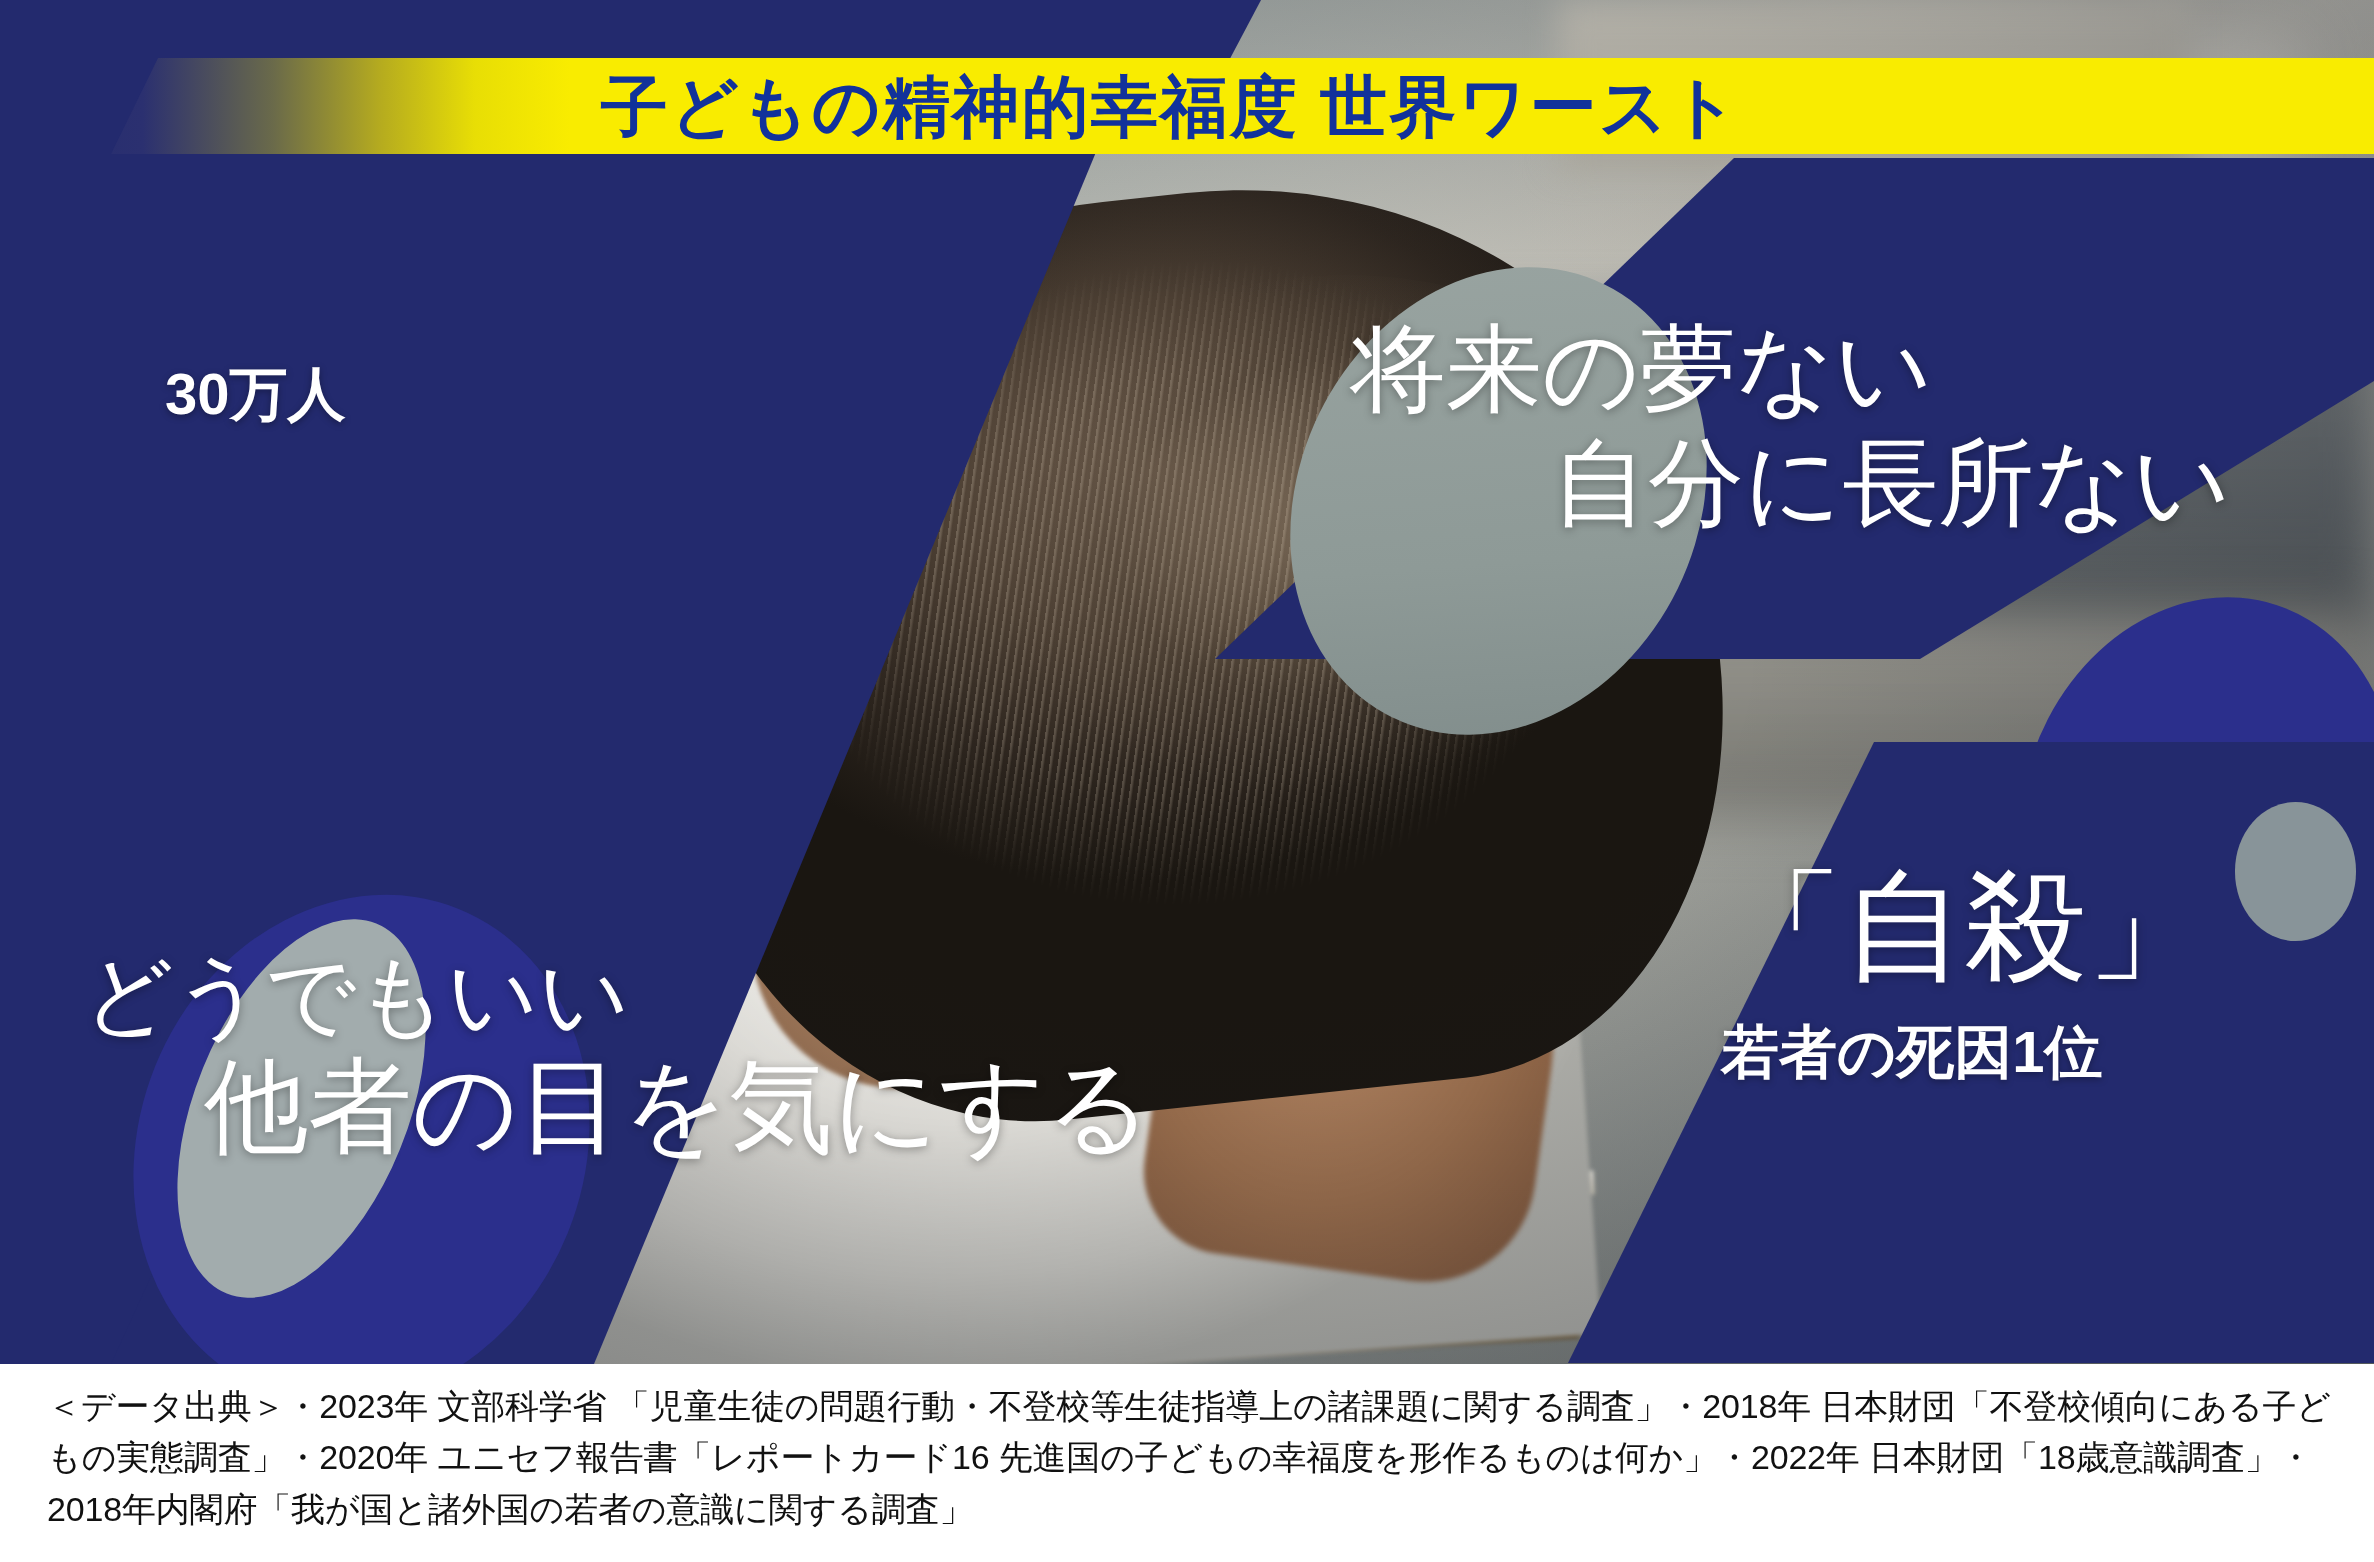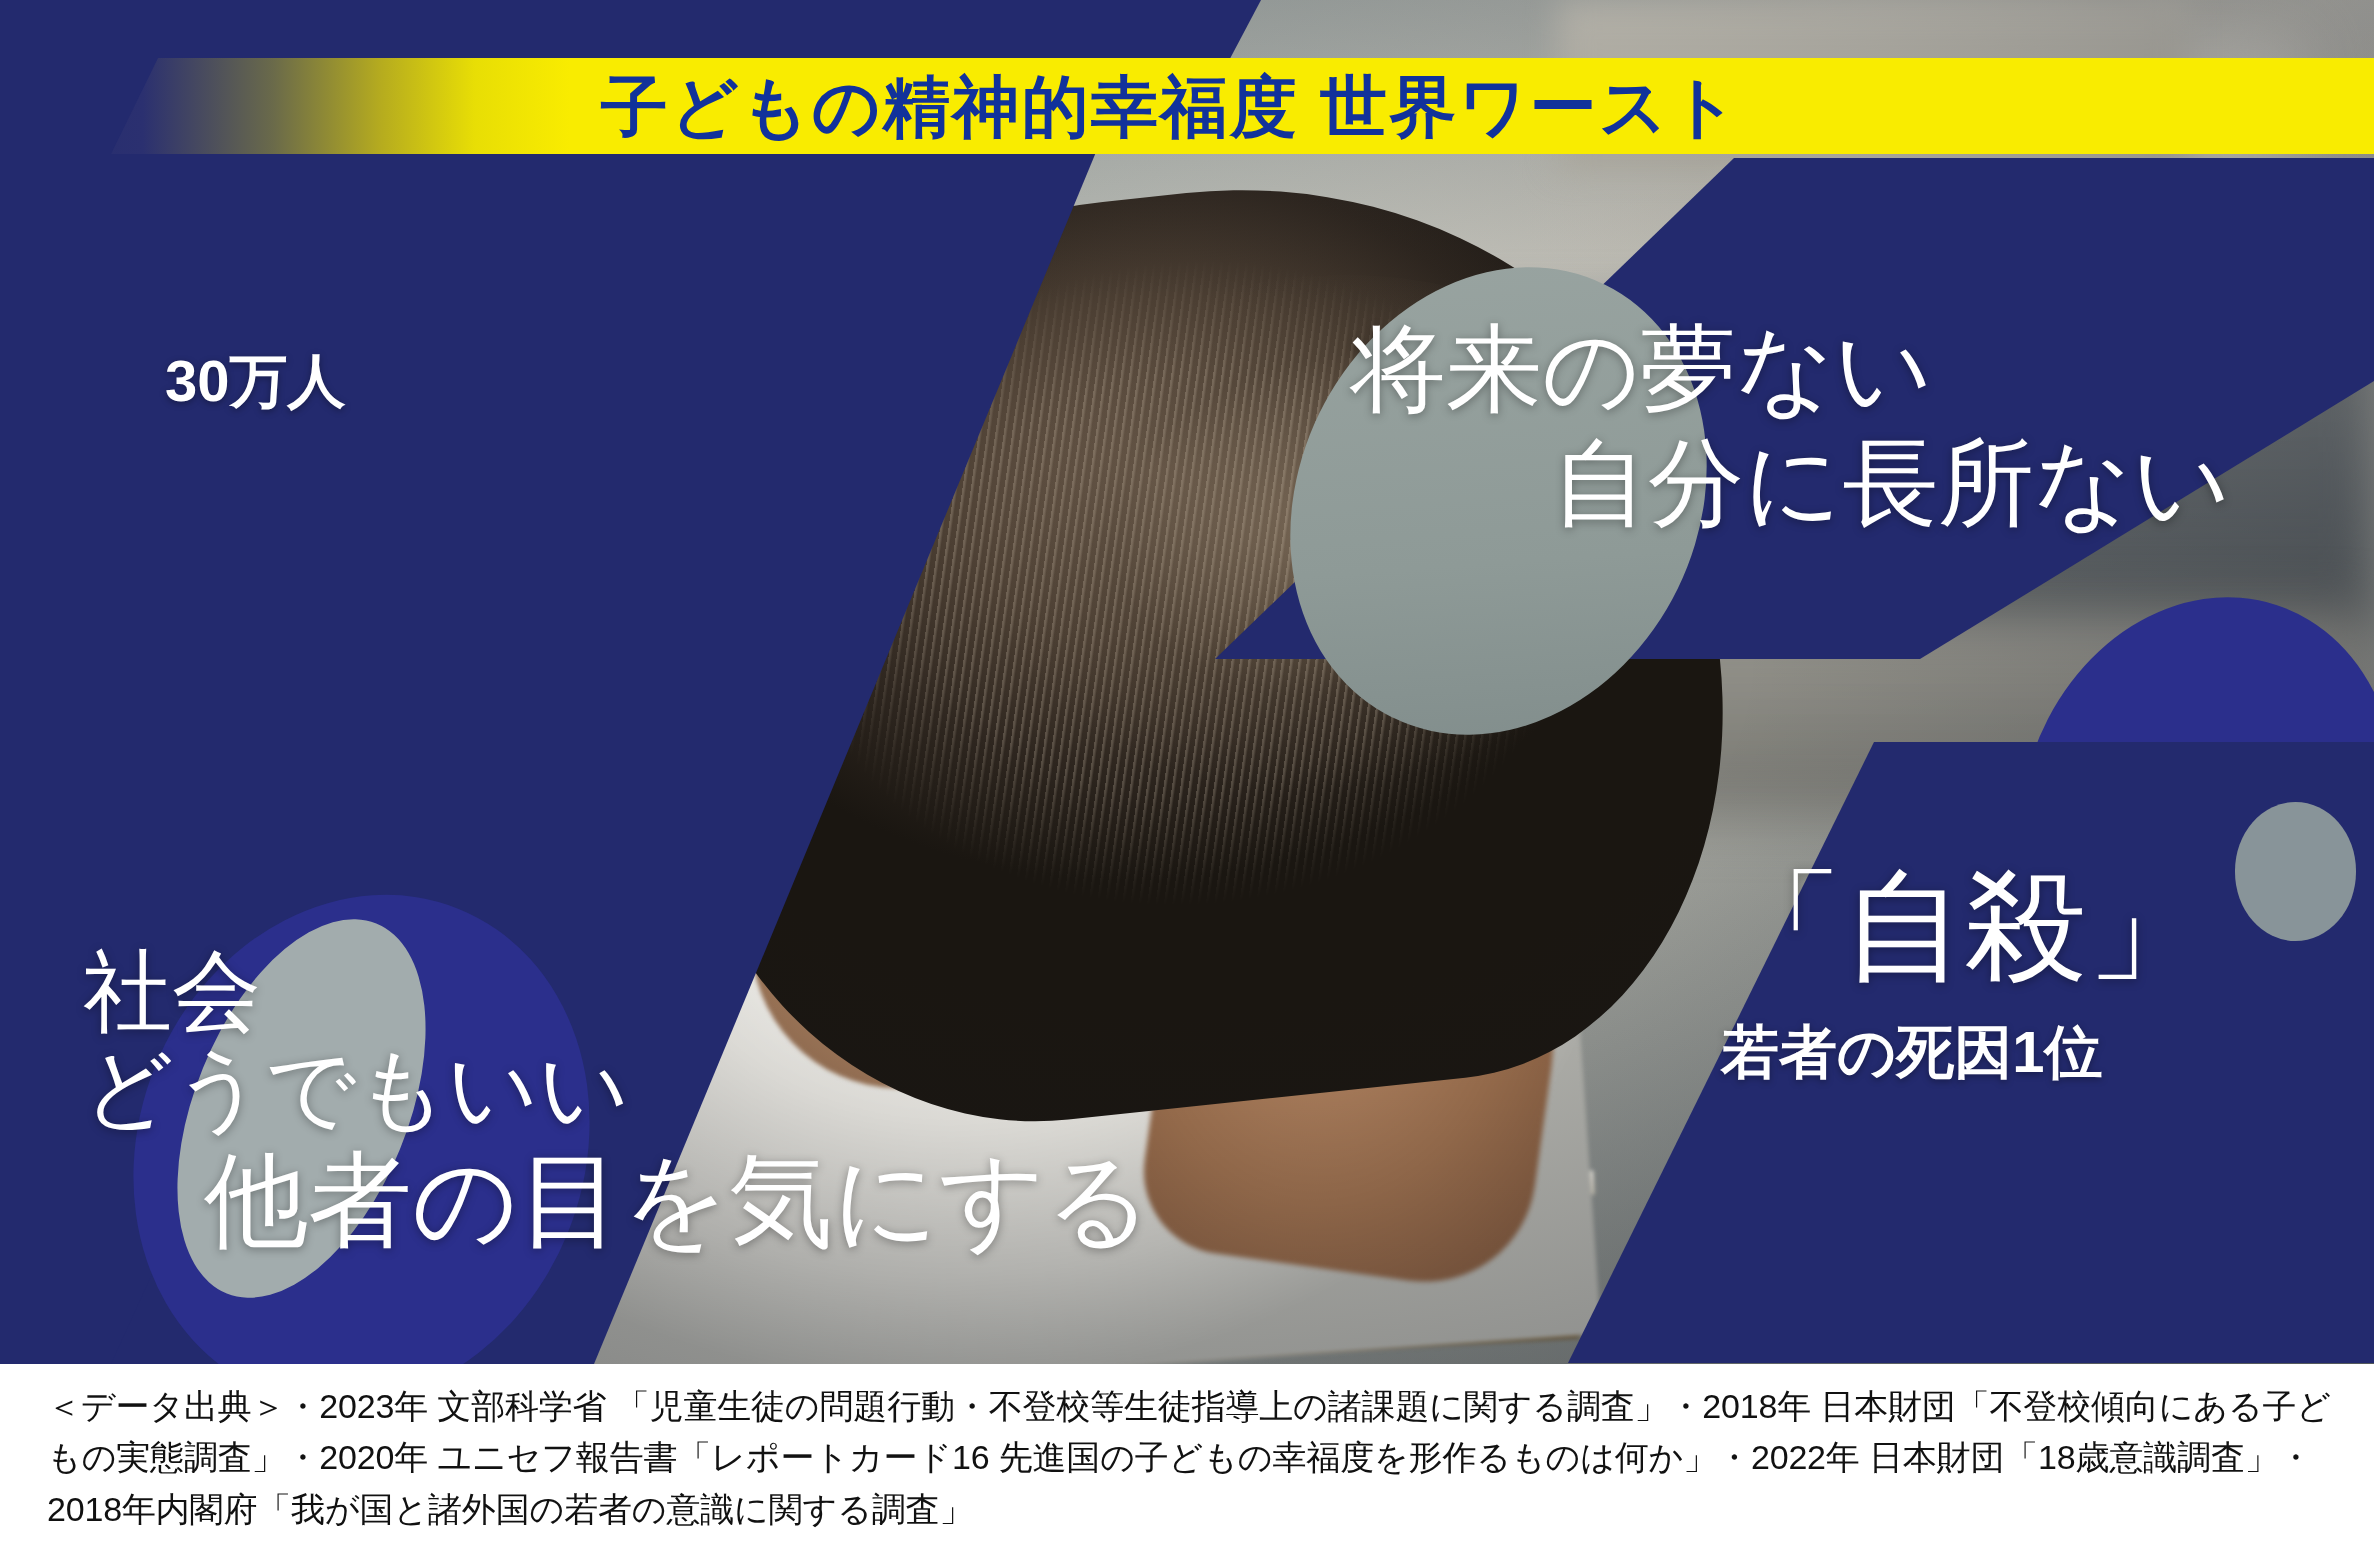--- a/index.html
+++ b/index.html
@@ -237,21 +237,21 @@
   .gothic{
     font-family:"Liberation Sans", sans-serif;
     font-weight:700;
     line-height:1.1;
     text-shadow:0 1.9px 7.4px rgba(0,0,0,.35);
     white-space:nowrap;
   }
 
   #c-futoko{ left:119px; top:329px; }
   #c-futoko .big{ font-size:132px; }
-  #c-futoko .sub{ font-size:58px; text-align:center; margin-top:20px; padding-left:46px;}
+  #c-futoko .sub{ font-size:58px; text-align:center; margin-top:33px; padding-left:46px;}
 
   #c-shorai{ left:1350px; top:320px; }
   #c-shorai .l1{ font-size:96px; }
   #c-shorai .l2{ font-size:96px; margin-top:13px; padding-left:202px; }
 
   #c-jisatsu{ left:1721px; top:863px; text-align:left; width:519px; }
   #c-jisatsu .big{ font-size:122px; }
   #c-jisatsu .sub{ font-size:58px; margin-top:29px; }
 
   #c-shakai{ left:83px; top:946px; }
@@ -324,21 +324,20 @@
     <div class="mincho l1">将来の夢ない</div>
     <div class="mincho l2">自分に長所ない</div>
   </div>
 
   <div class="callout" id="c-jisatsu">
     <div class="mincho big">「自殺」</div>
     <div class="gothic sub">若者の死因1位</div>
   </div>
 
   <div class="callout" id="c-shakai">
-    <div class="mincho l1">社会</div>
     <div class="mincho l2">どうでもいい</div>
     <div class="mincho l3">他者の目を気にする</div>
   </div>
 
   <div id="footer">
     <div id="footer-text">＜データ出典＞・2023年 文部科学省 「児童生徒の問題行動・不登校等生徒指導上の諸課題に関する調査」・2018年 日本財団「不登校傾向にある子どもの実態調査」・2020年 ユニセフ報告書「レポートカード16 先進国の子どもの幸福度を形作るものは何か」・2022年 日本財団「18歳意識調査」・2018年内閣府「我が国と諸外国の若者の意識に関する調査」</div>
   </div>
 
 </div>
 

